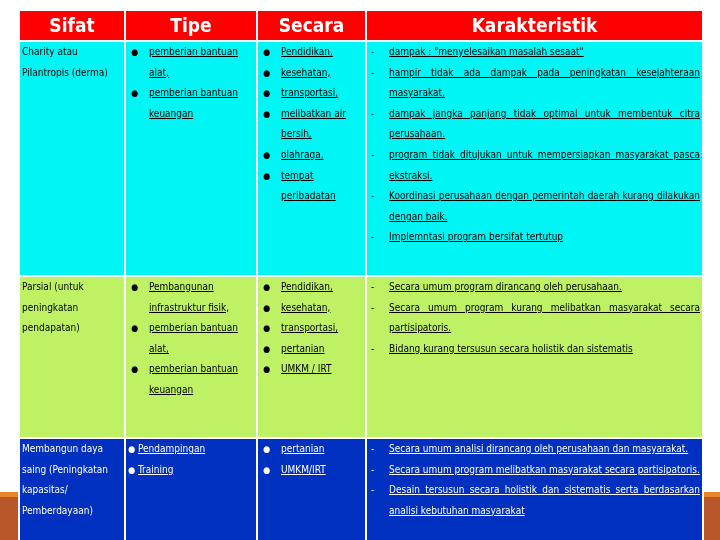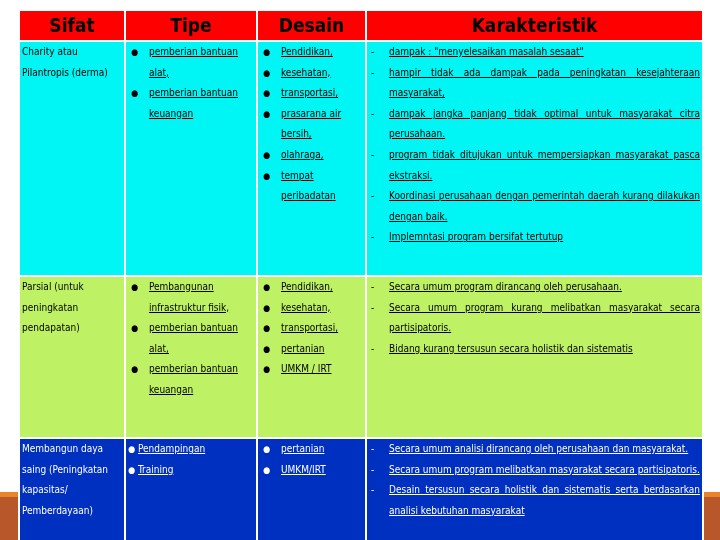--- a/index.html
+++ b/index.html
@@ -1,21 +1,21 @@
 <!DOCTYPE html>
 <html><head>
 <meta charset="utf-8">
 <style>
   html, body { margin:0; padding:0; }
   body { width:720px; height:540px; background:#ffffff; position:relative; overflow:hidden; font-family:"DejaVu Sans Condensed","DejaVu Sans", sans-serif; }
   .deco-bar { position:absolute; left:0; width:720px; top:497px; height:43px; background:#b8572a; }
   .deco-bar-top { position:absolute; left:0; width:720px; top:492px; height:6px; background:#e8852b; }
   table.main { position:absolute; left:18px; top:9px; width:684px; border-collapse:collapse; table-layout:fixed; }
   table.main td, table.main th { border:2px solid #ffffff; vertical-align:top; padding:0 2px; }
-  th { background:#ff0000; color:#000000; font-weight:bold; font-size:19px; height:29px; padding:0; line-height:29px; text-align:center; }
+  th { background:#ff0000; color:#ffffff; font-weight:bold; font-size:19px; height:29px; padding:0; line-height:29px; text-align:center; }
   td { font-size:10px; line-height:20.6px; color:#000; }
   tr.r-cyan td { background:#00f5f5; height:233px; }
   tr.r-yellow td { background:#bef264; height:160px; }
   tr.r-blue td { background:#0030c0; color:#ffffff; height:122px; }
   ul { margin:0; padding:0; list-style:none;text-decoration:underline; }
   li.b { position:relative; padding-left:21px; }
   li.b::before { content:"\25CF"; position:absolute; left:3px; top:0; font-size:9px; }
   li.b-tight { position:relative; padding-left:10px; }
   li.b-tight::before { content:"\25CF"; position:absolute; left:0; top:0; font-size:9px; }
   li.d { position:relative; padding-left:20px; text-align:justify; }
@@ -32,48 +32,48 @@
   <colgroup>
     <col style="width:106px">
       <col style="width:132px">
       <col style="width:109px">
       <col style="width:337px">
   </colgroup>
   <thead>
     <tr>
       <th>Sifat</th>
       <th>Tipe</th>
-      <th>Desain</th>
+      <th>Secara</th>
       <th>Karakteristik</th>
     </tr>
   </thead>
   <tbody>
     <tr class="r-cyan">
       <td class="sifat">Charity atau Pilantropis (derma)</td>
       <td>
           <ul>
         <li class="b">pemberian bantuan alat,</li>
         <li class="b">pemberian bantuan keuangan</li>
       </ul>
         </td>
       <td>
           <ul>
         <li class="b">Pendidikan,</li>
         <li class="b">kesehatan,</li>
         <li class="b">transportasi,</li>
-        <li class="b">prasarana air bersih,</li>
+        <li class="b">melibatkan air bersih,</li>
         <li class="b">olahraga,</li>
         <li class="b">tempat peribadatan</li>
       </ul>
         </td>
       <td>
           <ul>
         <li class="d">dampak : "menyelesaikan masalah sesaat"</li>
         <li class="d">hampir tidak ada dampak pada peningkatan kesejahteraan masyarakat,</li>
-        <li class="d">dampak jangka panjang tidak optimal untuk masyarakat citra perusahaan.</li>
+        <li class="d">dampak jangka panjang tidak optimal untuk membentuk citra perusahaan.</li>
         <li class="d">program tidak ditujukan untuk mempersiapkan masyarakat pasca ekstraksi.</li>
         <li class="d">Koordinasi perusahaan dengan pemerintah daerah kurang dilakukan dengan baik.</li>
         <li class="d">Implemntasi program bersifat tertutup</li>
       </ul>
         </td>
     </tr>
     <tr class="r-yellow">
       <td class="sifat">Parsial (untuk peningkatan pendapatan)</td>
       <td>
           <ul>

